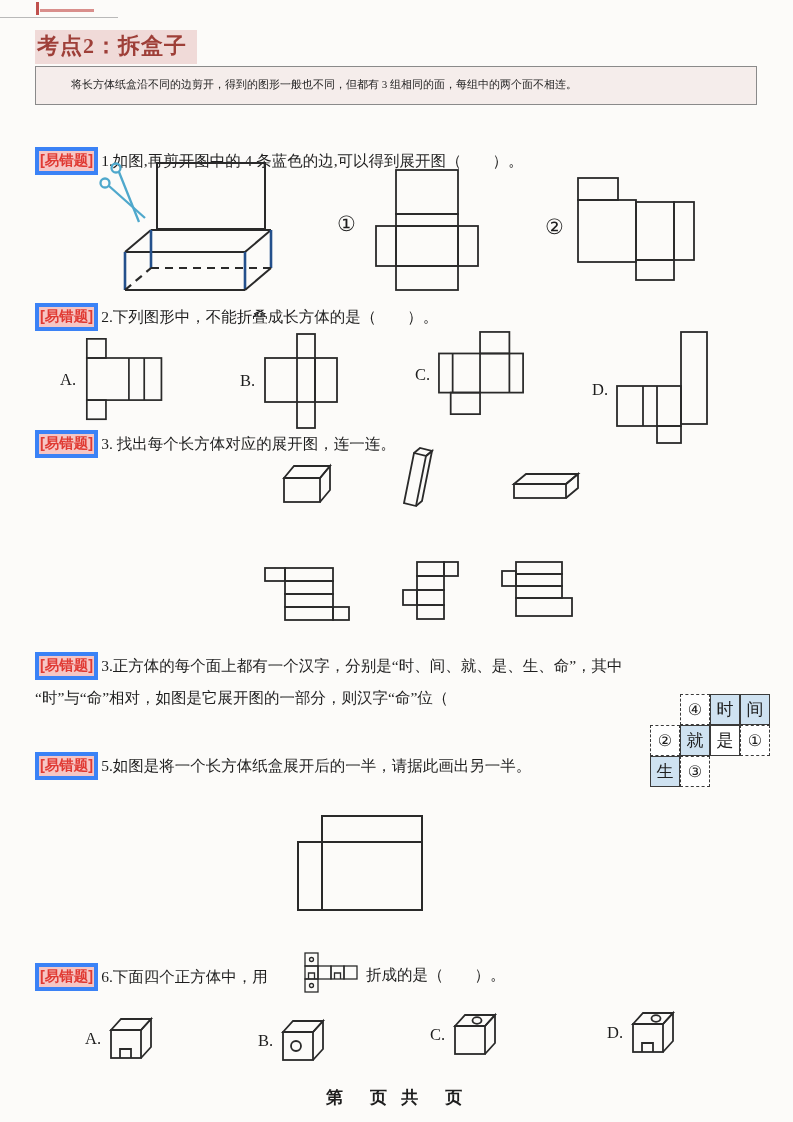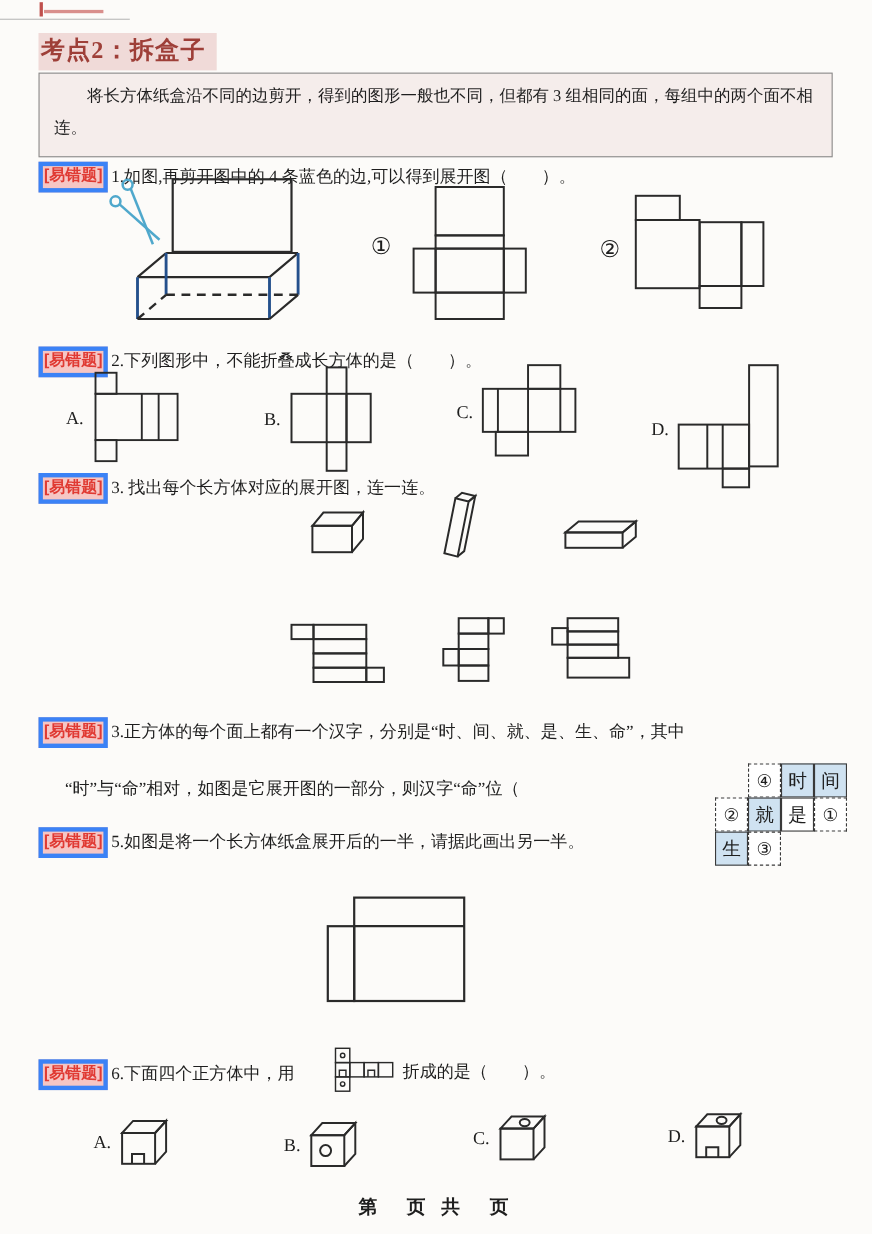--- a/index.html
+++ b/index.html
@@ -13,21 +13,21 @@
   .deco-red-h{position:absolute;left:40px;top:9px;width:54px;height:2.5px;background:#d98f8c;}
 
   .page-title{
     position:absolute;left:35px;top:30px;
     font-size:22px;font-weight:bold;color:var(--title_red,#9e3f38);
     background:var(--title_bg,#f0dad8);padding:1px 10px 3px 2px;letter-spacing:1px;
   }
   .intro-box{
     position:absolute;left:35px;top:66px;width:694px;
     border:1.5px solid #8a8a8a;background:var(--info_bg,#f5edeb);
-    font-size:15px;line-height:1.95;padding:7px 13px 9px 13px;text-indent:2em;
+    font-size:11px;line-height:1.95;padding:7px 13px 9px 13px;text-indent:2em;
   }
   .tag{
     display:inline-block;background:var(--tag_bg,#f6c6c4);color:var(--tag_red,#e03a33);
     border:4px solid #3b82f6;font-weight:bold;font-size:14.5px;line-height:1.35;
     padding:0 1px;margin-right:3px;vertical-align:1px;
     font-family:"Liberation Sans","DejaVu Sans",sans-serif;
   }
   .qline{position:absolute;left:35px;font-size:15.5px;line-height:1.5;white-space:nowrap;}
   .abs{position:absolute;}
   .fig-label{position:absolute;font-size:21px;}
@@ -101,21 +101,21 @@
 
   <div class="fig-label" style="left:545px;top:215px;">②</div>
   <svg class="abs" style="left:576px;top:176px;" width="120" height="106" viewBox="0 0 120 106">
     <rect class="ink" x="2" y="2" width="40" height="22"></rect>
     <rect class="ink" x="2" y="24" width="58" height="62"></rect>
     <rect class="ink" x="60" y="26" width="38" height="58"></rect>
     <rect class="ink" x="98" y="26" width="20" height="58"></rect>
     <rect class="ink" x="60" y="84" width="38" height="20"></rect>
   </svg>
 
-  <div class="qline" style="top:315px;">
+  <div class="qline" style="top:303px;">
     <span class="tag">[易错题]</span><span>2.下列图形中，不能折叠成长方体的是（　　）。</span>
   </div>
 
   <div class="opt-group" style="left:60px;top:336px;">
     <span class="opt-label">A.</span>
     <svg width="88" height="88" viewBox="0 0 92 90">
       <rect class="ink" x="4" y="2" width="20" height="20"></rect>
       <rect class="ink" x="4" y="22" width="78" height="44"></rect>
       <line class="ink" x1="48" y1="22" x2="48" y2="66"></line>
       <line class="ink" x1="64" y1="22" x2="64" y2="66"></line>
@@ -195,21 +195,21 @@
     <rect class="ink" x="16" y="2" width="46" height="12"></rect>
     <rect class="ink" x="16" y="14" width="46" height="12"></rect>
     <rect class="ink" x="2" y="11" width="14" height="15"></rect>
     <rect class="ink" x="16" y="26" width="46" height="12"></rect>
     <rect class="ink" x="16" y="38" width="56" height="18"></rect>
   </svg>
 
   <div class="qline" style="top:652px;">
     <span class="tag">[易错题]</span><span>3.正方体的每个面上都有一个汉字，分别是“时、间、就、是、生、命”，其中</span>
   </div>
-  <div class="qline" style="top:706px;margin-left:24px;">
+  <div class="qline" style="top:686px;">
     <span>“时”与“命”相对，如图是它展开图的一部分，则汉字“命”位（</span>
   </div>
 
 
   <div class="hz-grid">
     <div class="hz-cell dashed" style="grid-row:1;grid-column:2;">④</div>
     <div class="hz-cell blue" style="grid-row:1;grid-column:3;">时</div>
     <div class="hz-cell blue" style="grid-row:1;grid-column:4;">间</div>
     <div class="hz-cell dashed" style="grid-row:2;grid-column:1;">②</div>
     <div class="hz-cell blue" style="grid-row:2;grid-column:2;">就</div>

